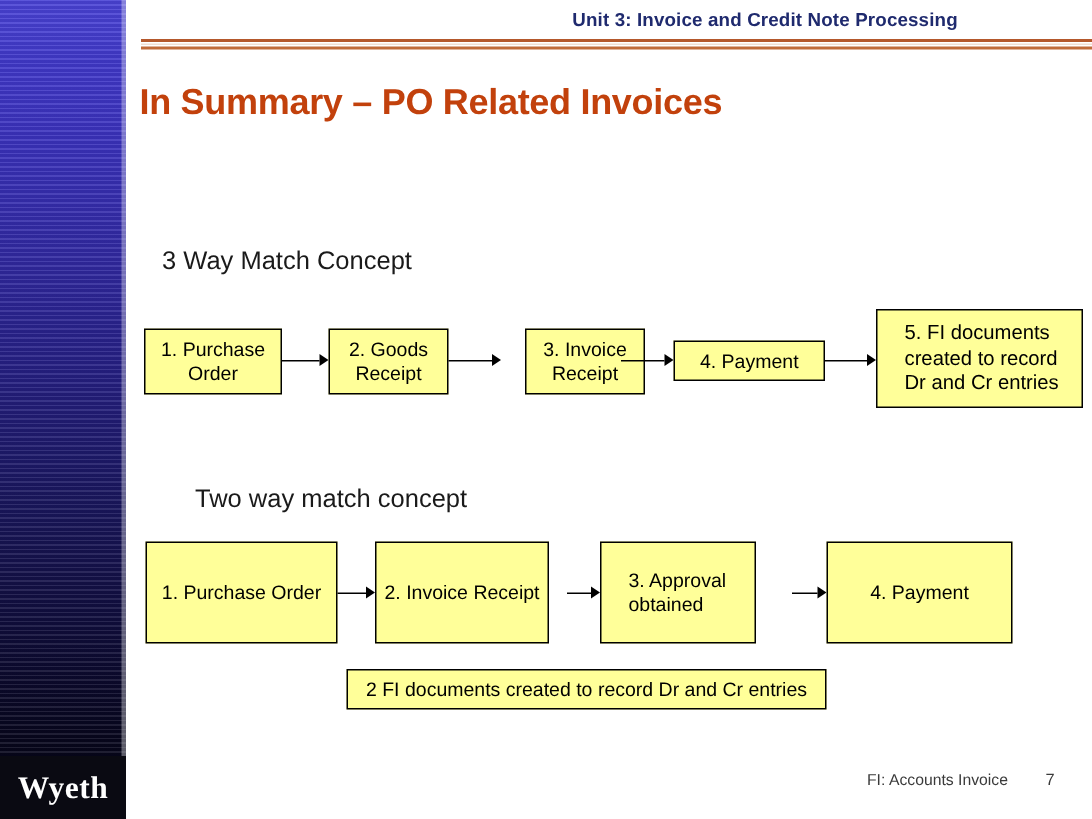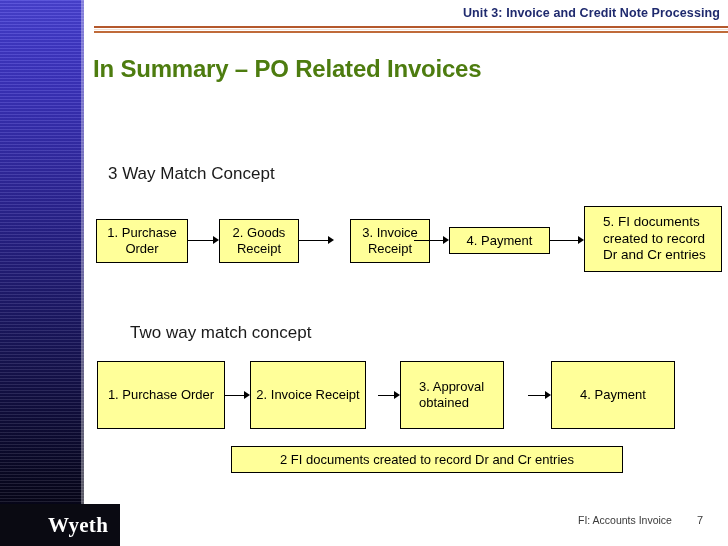--- a/index.html
+++ b/index.html
@@ -57,37 +57,36 @@
   #wyeth-logo {
     position: absolute;
     left: 0;
     bottom: 0;
     width: 84px;
     height: 42px;
     background: #0a0a12;
     display: flex;
     align-items: center;
     justify-content: center;
-    padding-left: 36px;
   }
   #wyeth-logo .wyeth-text {
     color: #ffffff;
     font-family: "Liberation Serif", serif;
     font-size: 21px;
     font-weight: bold;
     letter-spacing: 0.3px;
   }
 
   
   #header-title {
     position: absolute;
     left: 300px;
     top: 6px;
     width: 420px;
-    text-align: right;
+    text-align: center;
     color: #1f2a6e;
     font-size: 12.5px;
     font-weight: bold;
     letter-spacing: 0.1px;
     white-space: nowrap;
   }
   #header-rule {
     position: absolute;
     left: 94px;
     top: 26px;
@@ -110,21 +109,21 @@
     background: #c06b3a;
   }
 
   
   #slide-title {
     position: absolute;
     left: 93px;
     top: 55px;
     font-size: 24px;
     font-weight: bold;
-    color: #4d7c0f;
+    color: #c2410c;
     letter-spacing: -0.2px;
     white-space: nowrap;
   }
 
   
   .section-heading {
     position: absolute;
     font-size: 17px;
     color: #1a1a1a;
     font-weight: normal;
@@ -162,21 +161,21 @@
   #r1-box5 { left: 584px; top: 206px; width: 138px; height: 66px; font-size: 13.5px; }
 
   
   #r2-box1 { left: 97px;  top: 361px; width: 128px; height: 68px; }
   #r2-box2 { left: 250px; top: 361px; width: 116px; height: 68px; }
   #r2-box3 { left: 400px; top: 361px; width: 104px; height: 68px; }
   #r2-box4 { left: 551px; top: 361px; width: 124px; height: 68px; }
 
   
   #caption-box {
-    left: 231px; top: 446px; width: 392px; height: 27px;
+    left: 231px; top: 446px; width: 320px; height: 27px;
     font-size: 13px;
   }
 
   
   .arrow {
     position: absolute;
     height: 9px;
     pointer-events: none;
   }
   .arrow .shaft {

